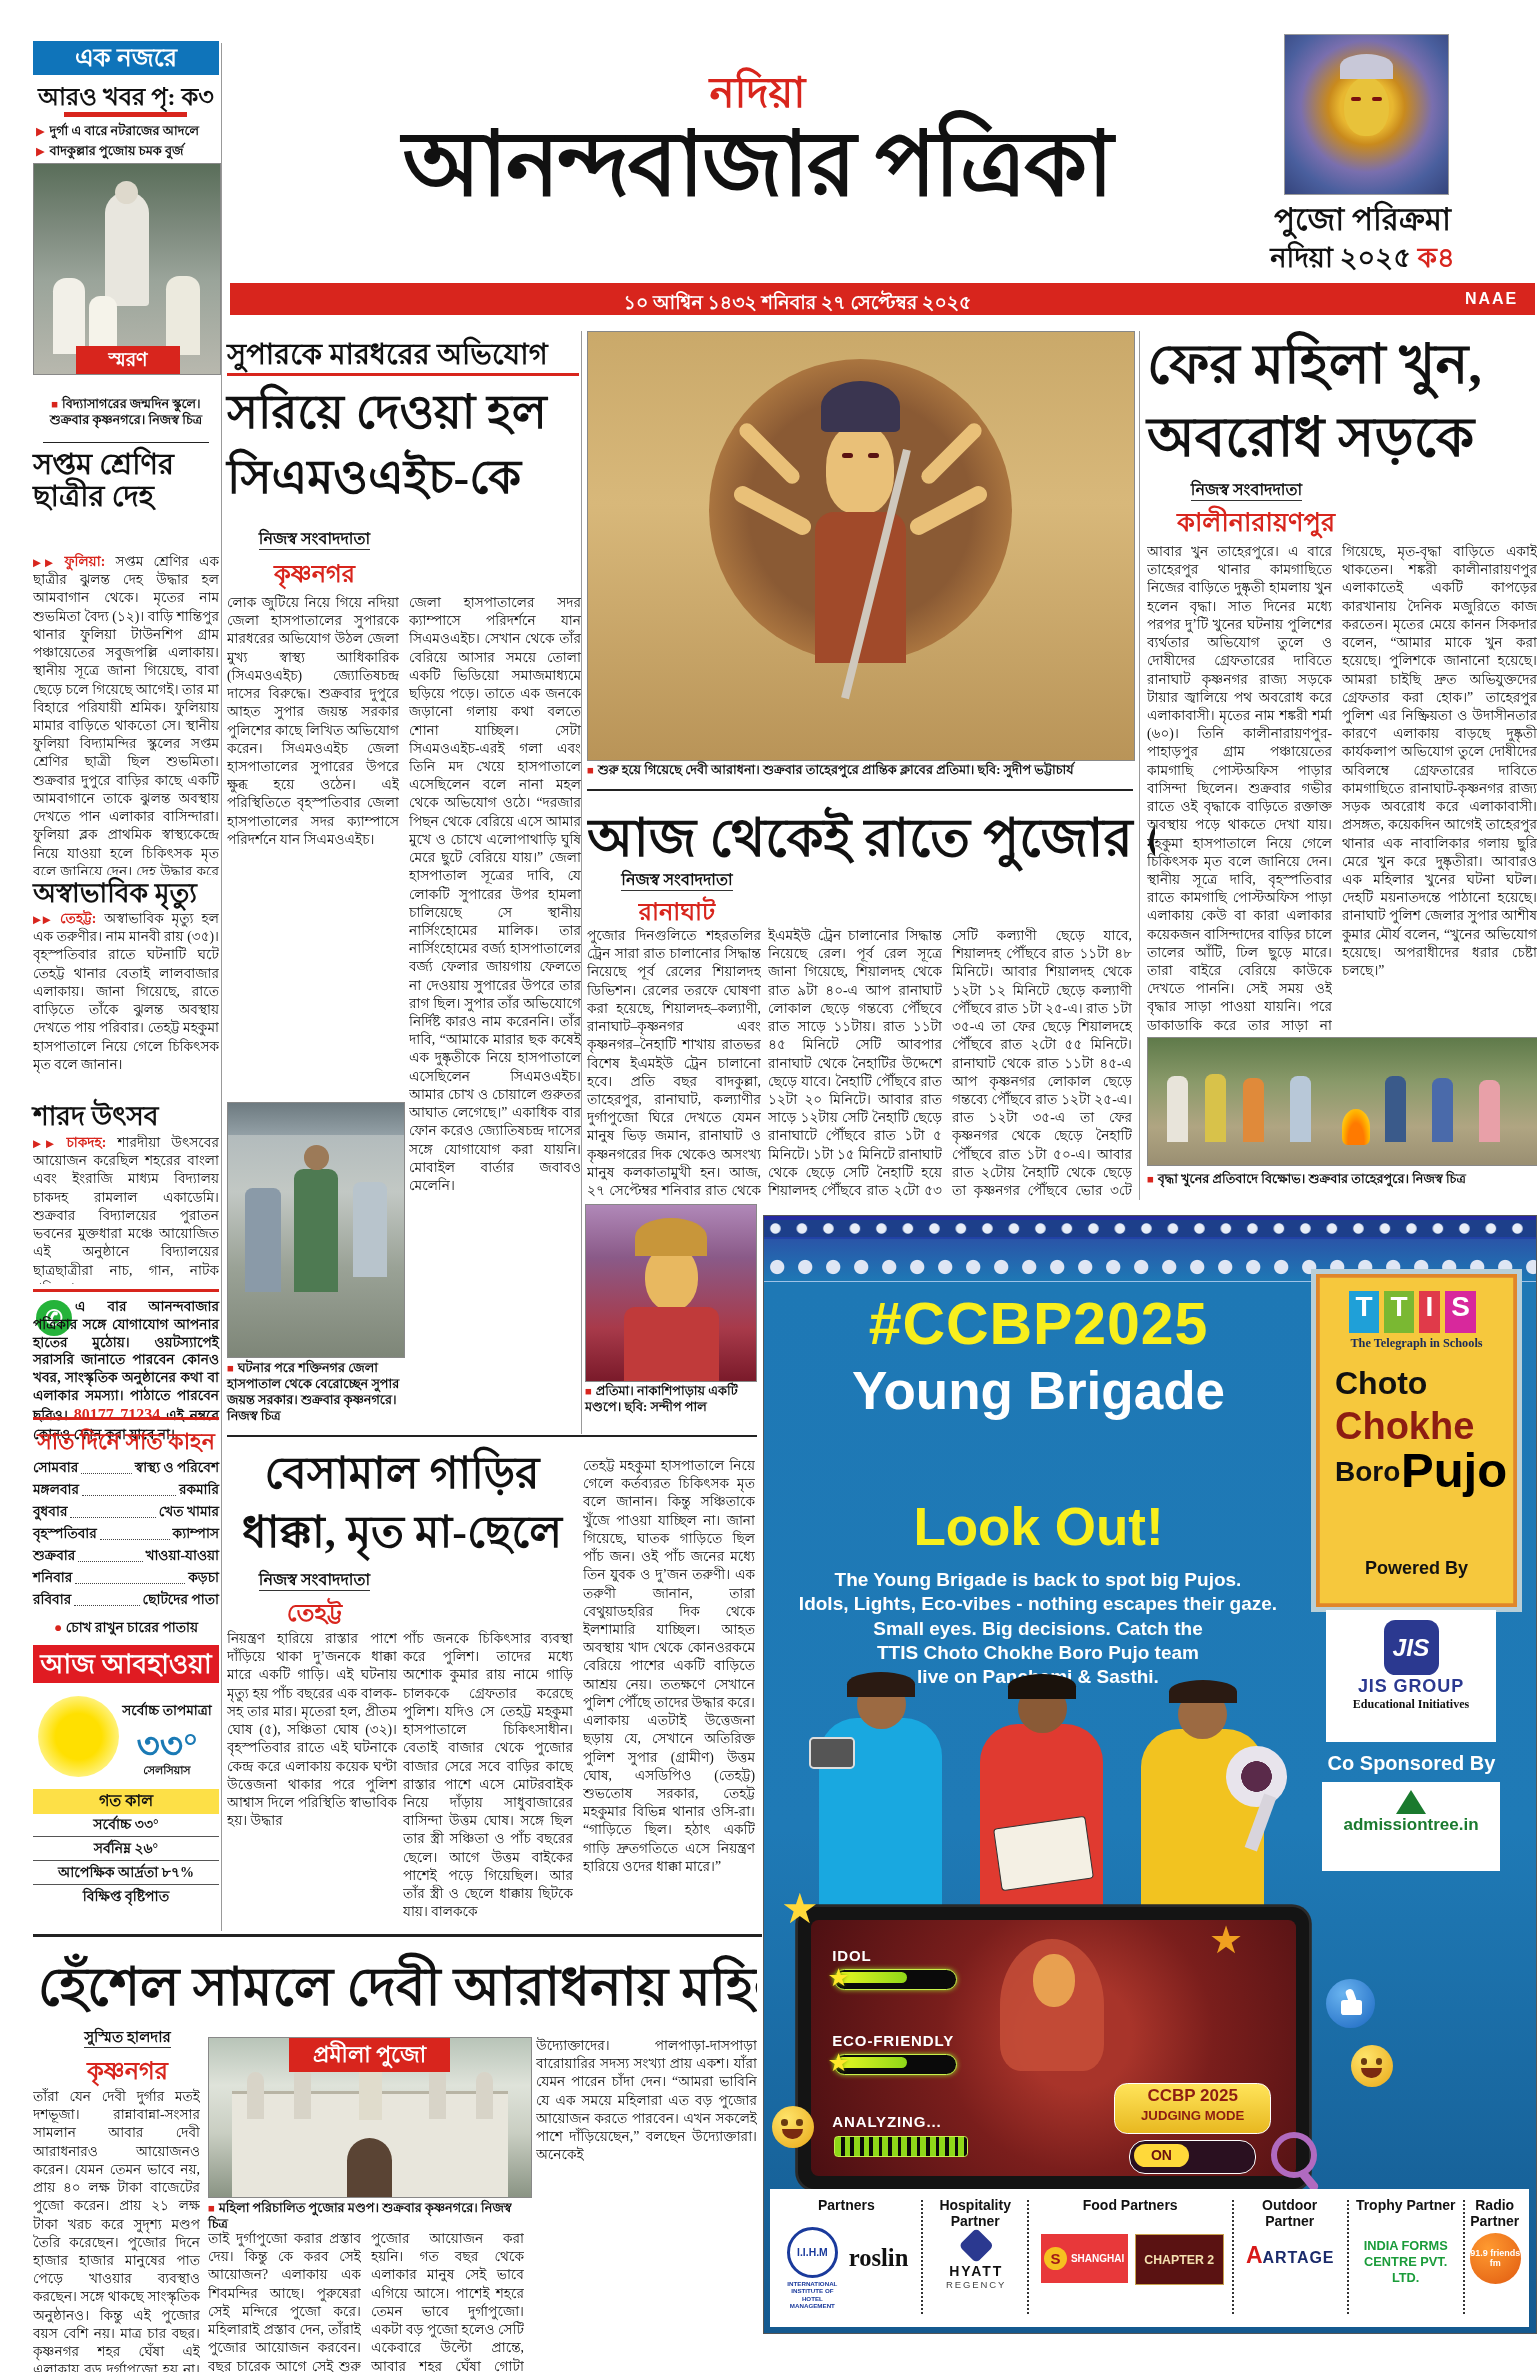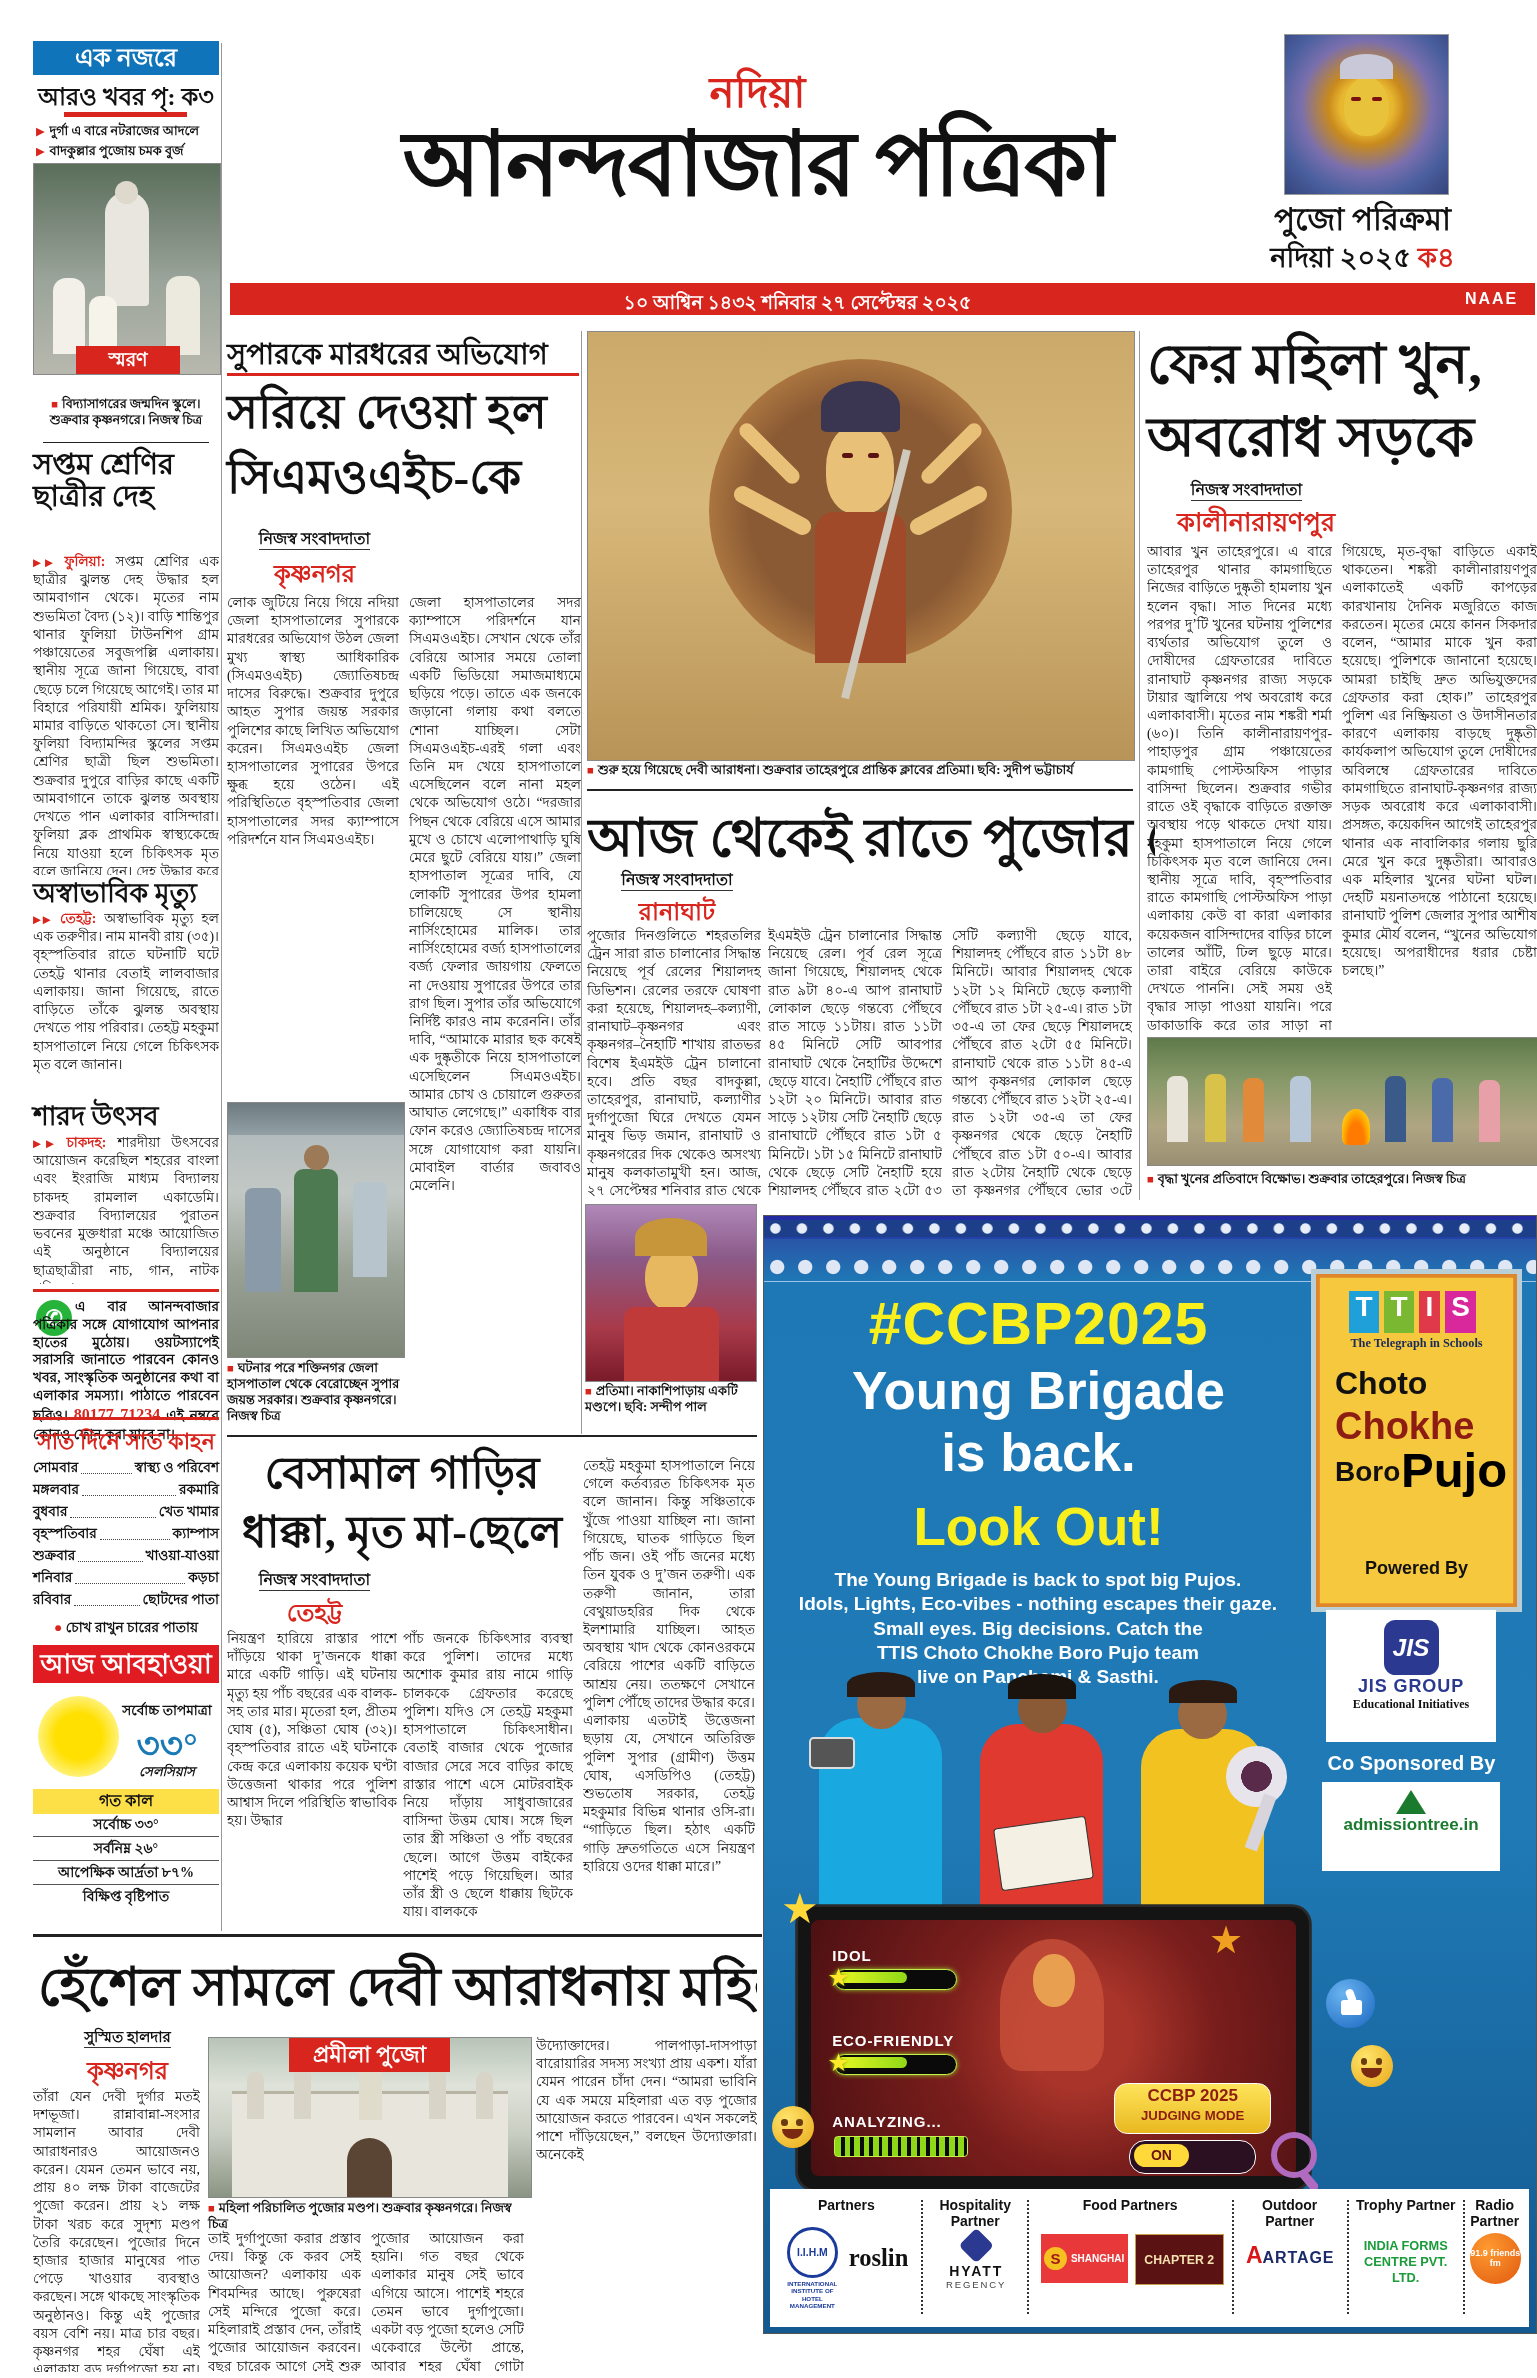--- a/index.html
+++ b/index.html
@@ -127,21 +127,21 @@
       <span class="dots"></span>
       <span>ছোটদের পাতা</span>
     </div>
 </div>
 <div class="abs ctr b" style="left:33px;top:1616px;width:186px;font-size:13.7px;"><span class="red">●</span> <span>চোখ রাখুন চারের পাতায়</span></div>
 
 <div class="abs" style="left:33px;top:1645px;width:186px;height:38px;background:#e01b22;color:#fff;font-weight:bold;font-size:26.5px;text-align:center;line-height:38px;"><span>আজ আবহাওয়া</span></div>
 <div class="abs" style="left:38px;top:1696px;width:81px;height:81px;border-radius:50%;background:radial-gradient(circle,#ffe000 0 40%,#fff176 70%,rgba(255,244,150,0) 100%);"></div>
 <div class="abs ctr b" style="left:114px;top:1699px;width:106px;font-size:13.7px;">সর্বোচ্চ তাপমাত্রা</div>
 <div class="abs ctr b" style="left:114px;top:1718px;width:106px;font-size:36px;color:#1a7ab5;">৩৩°</div>
-<div class="abs ctr b" style="left:114px;top:1762px;width:106px;font-size:13px;font-style:italic;">সেলসিয়াস</div>
+<div class="abs ctr b" style="left:114px;top:1762px;width:106px;font-size:11px;">সেলসিয়াস</div>
 <div class="abs ctr b" style="left:33px;top:1789px;width:186px;height:24.6px;background:#fde047;font-size:16px;line-height:24.6px;"><span>গত কাল</span></div>
 <div class="abs" style="left:33px;top:1813px;width:186px;">
   <div class="wrow">সর্বোচ্চ ৩৩°</div>
   <div class="wrow">সর্বনিম্ন ২৬°</div>
   <div class="wrow">আপেক্ষিক আর্দ্রতা ৮৭%</div>
   <div class="wrow" style="border-bottom:none;">বিক্ষিপ্ত বৃষ্টিপাত</div>
 </div>
 
 <div class="vline" style="left:221px;top:43px;height:1888px;"></div>
 <div class="vline" style="left:581px;top:331px;height:1103px;"></div>
@@ -223,21 +223,20 @@
 <div class="abs bcol" style="left:227px;top:1630px;width:170px;height:299px;">নিয়ন্ত্রণ হারিয়ে রাস্তার পাশে দাঁড়িয়ে থাকা দু’জনকে ধাক্কা মারে একটি গাড়ি। এই ঘটনায় মৃত্যু হয় পাঁচ বছরের এক বালক-সহ তার মার। মৃতেরা হল, প্রীতম ঘোষ (৫), সঞ্চিতা ঘোষ (৩২)। বৃহস্পতিবার রাতে এই ঘটনাকে কেন্দ্র করে এলাকায় কয়েক ঘণ্টা উত্তেজনা থাকার পরে পুলিশ আশ্বাস দিলে পরিস্থিতি স্বাভাবিক হয়। উদ্ধার</div>
 <div class="abs bcol" style="left:403px;top:1630px;width:170px;height:299px;">পাঁচ জনকে চিকিৎসার ব্যবস্থা করে পুলিশ। তাদের মধ্যে অশোক কুমার রায় নামে গাড়ি চালককে গ্রেফতার করেছে পুলিশ। যদিও সে তেহট্ট মহকুমা হাসপাতালে চিকিৎসাধীন। বেতাই বাজার থেকে পুজোর বাজার সেরে সবে বাড়ির কাছে রাস্তার পাশে এসে মোটরবাইক নিয়ে দাঁড়ায় সাধুবাজারের বাসিন্দা উত্তম ঘোষ। সঙ্গে ছিল তার স্ত্রী সঞ্চিতা ও পাঁচ বছরের ছেলে। আগে উত্তম বাইকের পাশেই পড়ে গিয়েছিল। আর তাঁর স্ত্রী ও ছেলে ধাক্কায় ছিটকে যায়। বালককে</div>
 <div class="abs bcol" style="left:583px;top:1457px;width:172px;height:471px;">তেহট্ট মহকুমা হাসপাতালে নিয়ে গেলে কর্তব্যরত চিকিৎসক মৃত বলে জানান। কিন্তু সঞ্চিতাকে খুঁজে পাওয়া যাচ্ছিল না। জানা গিয়েছে, ঘাতক গাড়িতে ছিল পাঁচ জন। ওই পাঁচ জনের মধ্যে তিন যুবক ও দু’জন তরুণী। এক তরুণী জানান, তারা বেথুয়াডহরির দিক থেকে ইলশামারি যাচ্ছিল। আহত অবস্থায় খাদ থেকে কোনওরকমে বেরিয়ে পাশের একটি বাড়িতে আশ্রয় নেয়। ততক্ষণে সেখানে পুলিশ পৌঁছে তাদের উদ্ধার করে। এলাকায় এতটাই উত্তেজনা ছড়ায় যে, সেখানে অতিরিক্ত পুলিশ সুপার (গ্রামীণ) উত্তম ঘোষ, এসডিপিও (তেহট্ট) শুভতোষ সরকার, তেহট্ট মহকুমার বিভিন্ন থানার ওসি-রা। “গাড়িতে ছিল। হঠাৎ একটি গাড়ি দ্রুতগতিতে এসে নিয়ন্ত্রণ হারিয়ে ওদের ধাক্কা মারে।”</div>
 
 <div class="abs adsans" style="left:763px;top:1215px;width:772px;height:1117px;border:0.9px solid #555;background:linear-gradient(180deg,#2428a0 0%,#1e78b5 6%,#1f7ab6 55%,#14598f 100%);overflow:hidden;">
   <div class="abs" style="left:0;top:3.8px;width:100%;height:17px;background:radial-gradient(circle 4.7px at 11.4px 8.5px,#e8eef8 0 4.7px,transparent 5.7px) 0 0/26.5px 17px repeat-x,#1d3f8a;"></div>
   <div class="abs" style="left:0;top:23px;width:100%;height:42px;background:radial-gradient(circle 6.6px at 13.2px 28px,#dfe6f4 0 6.6px,transparent 7.6px) 0 0/28px 42px repeat-x,linear-gradient(180deg,#2a55a8,#1e78b5);border-bottom:1.9px solid #9fc3e8;"></div>
 
   <div class="abs ctr b" style="left:19px;top:74px;width:511px;font-size:59px;color:#f8ef1d;letter-spacing:0.9px;">#CCBP2025</div>
   <div class="abs ctr b" style="left:19px;top:144px;width:511px;font-size:53px;color:#ffffff;">Young Brigade</div>
-  <div class="abs ctr b" style="left:19px;top:206px;width:511px;font-size:53px;color:#ffffff;">is back.</div>
   <div class="abs ctr b" style="left:19px;top:280px;width:511px;font-size:53px;color:#f8ef1d;">Look Out!</div>
   <div class="abs ctr b" style="left:23px;top:352px;width:502px;font-size:19px;color:#fff;line-height:1.28;">
     <span>The Young Brigade is back to spot big Pujos.</span><br>
     <span>Idols, Lights, Eco-vibes - nothing escapes their gaze.</span><br>
     <span>Small eyes. Big decisions. Catch the</span><br>
     <span>TTIS Choto Chokhe Boro Pujo team</span><br>
     <span>live on Panchami &amp; Sasthi.</span>
   </div>
 
   <div class="abs" style="left:17px;top:464px;width:520px;height:229px;">

